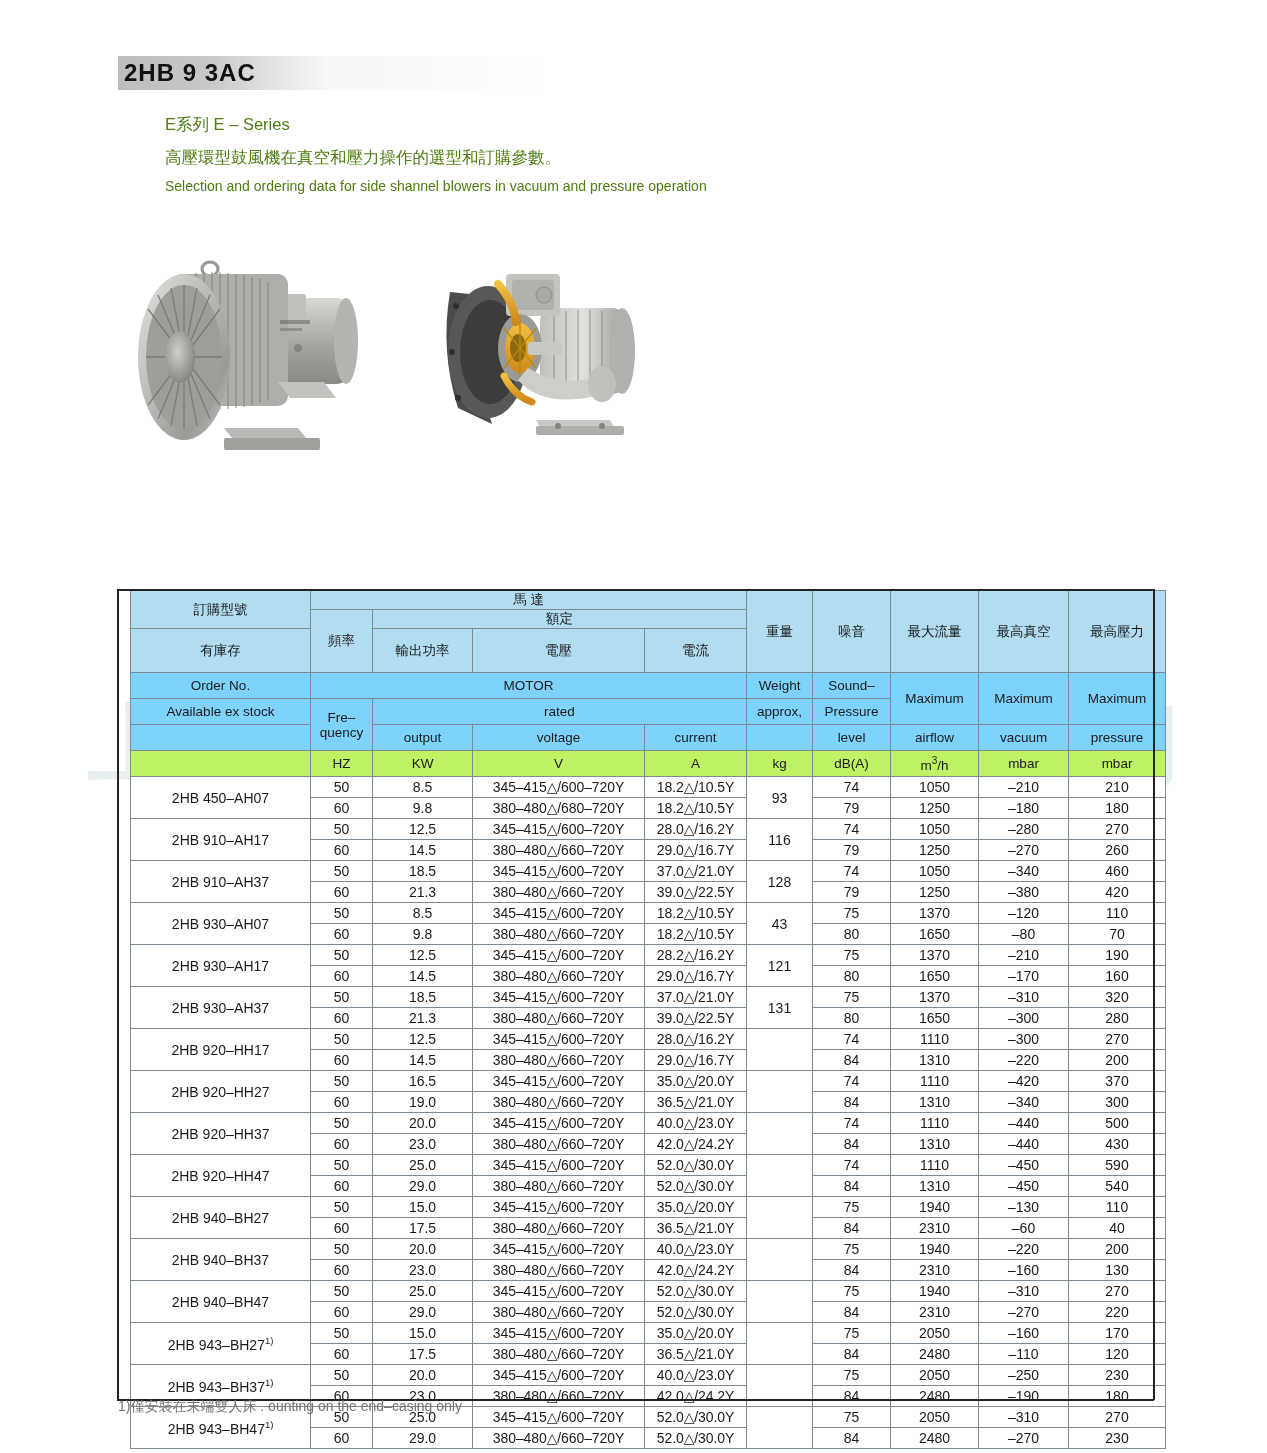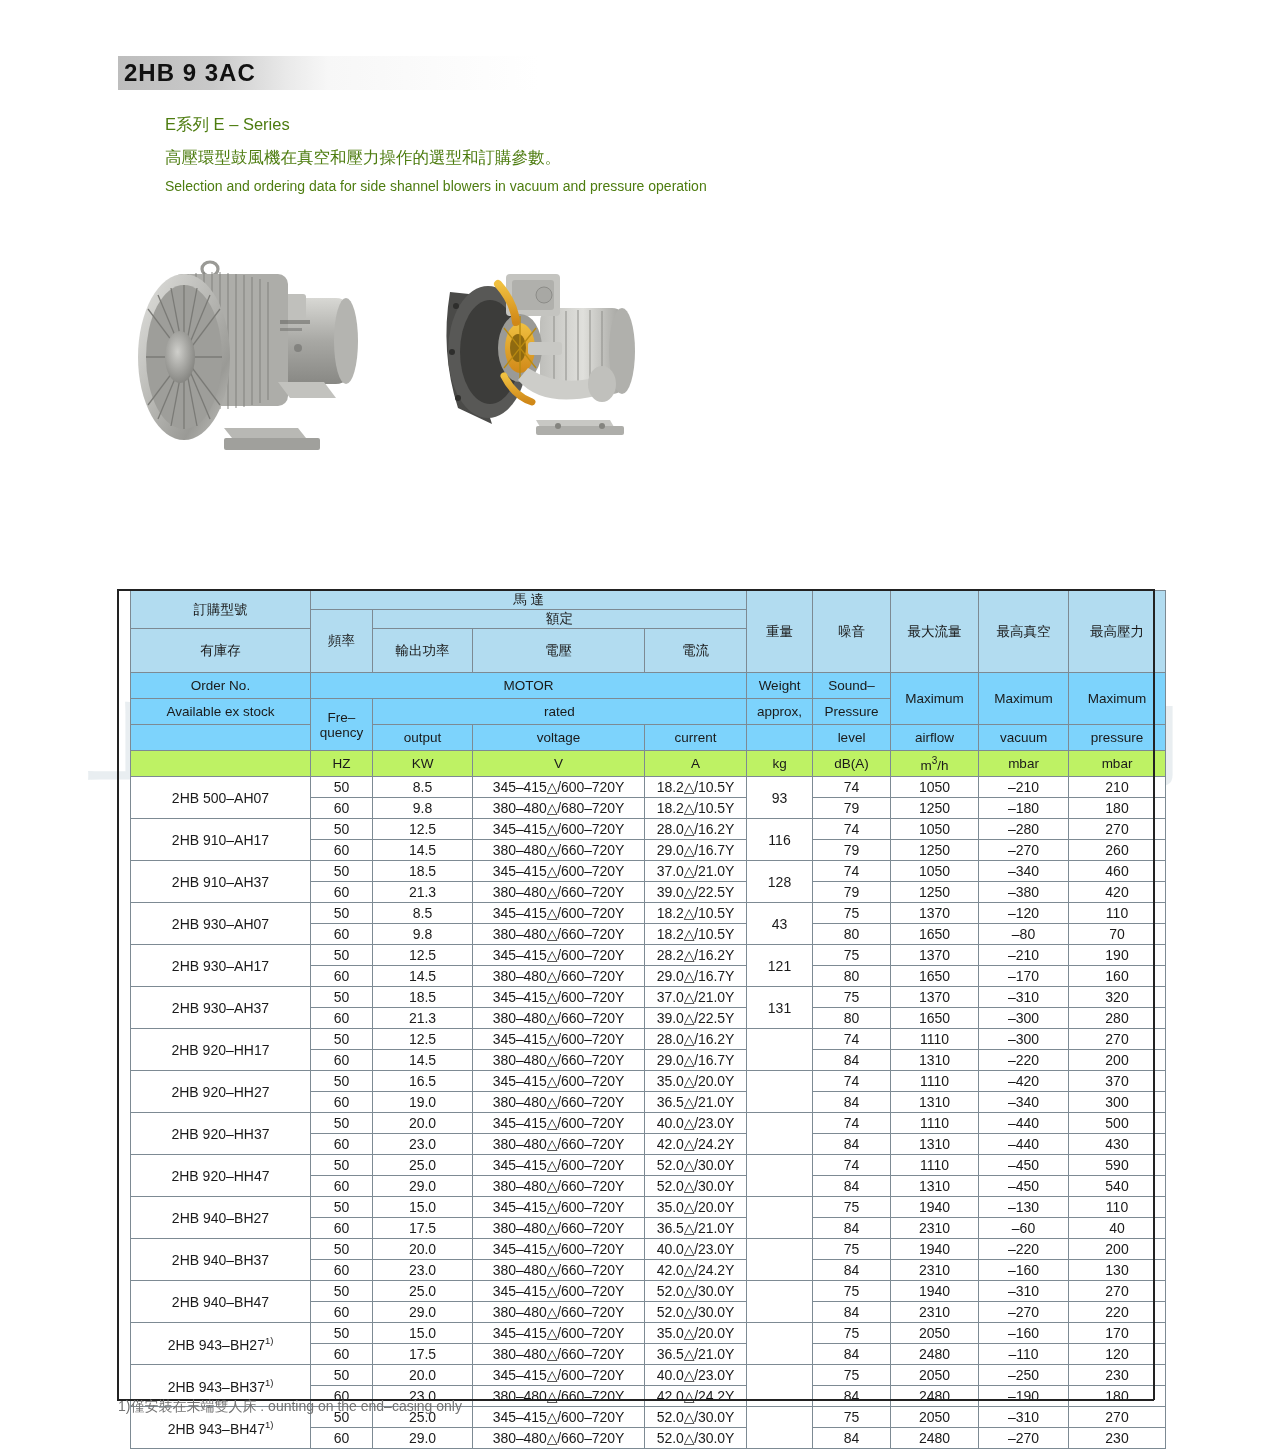--- a/index.html
+++ b/index.html
@@ -330,21 +330,21 @@
     <td class="unit">kg</td>
     <td class="unit">dB(A)</td>
     <td class="unit">m<sup style="font-size:10px">3</sup>/h</td>
     <td class="unit">mbar</td>
     <td class="unit">mbar</td>
   </tr>
 
   </tbody>
       <tbody id="table-body">
         <tr class="data grp-start">
-          <td class="ordername" rowspan="2">2HB 500–AH07</td>
+          <td class="ordername" rowspan="2">2HB 450–AH07</td>
           <td>50</td>
           <td>8.5</td>
           <td class="volt">345–415△/600–720Y</td>
           <td class="cur">18.2△/10.5Y</td>
           <td rowspan="2">93</td>
           <td>74</td>
           <td>1050</td>
           <td>–210</td>
           <td>210</td>
         </tr>

